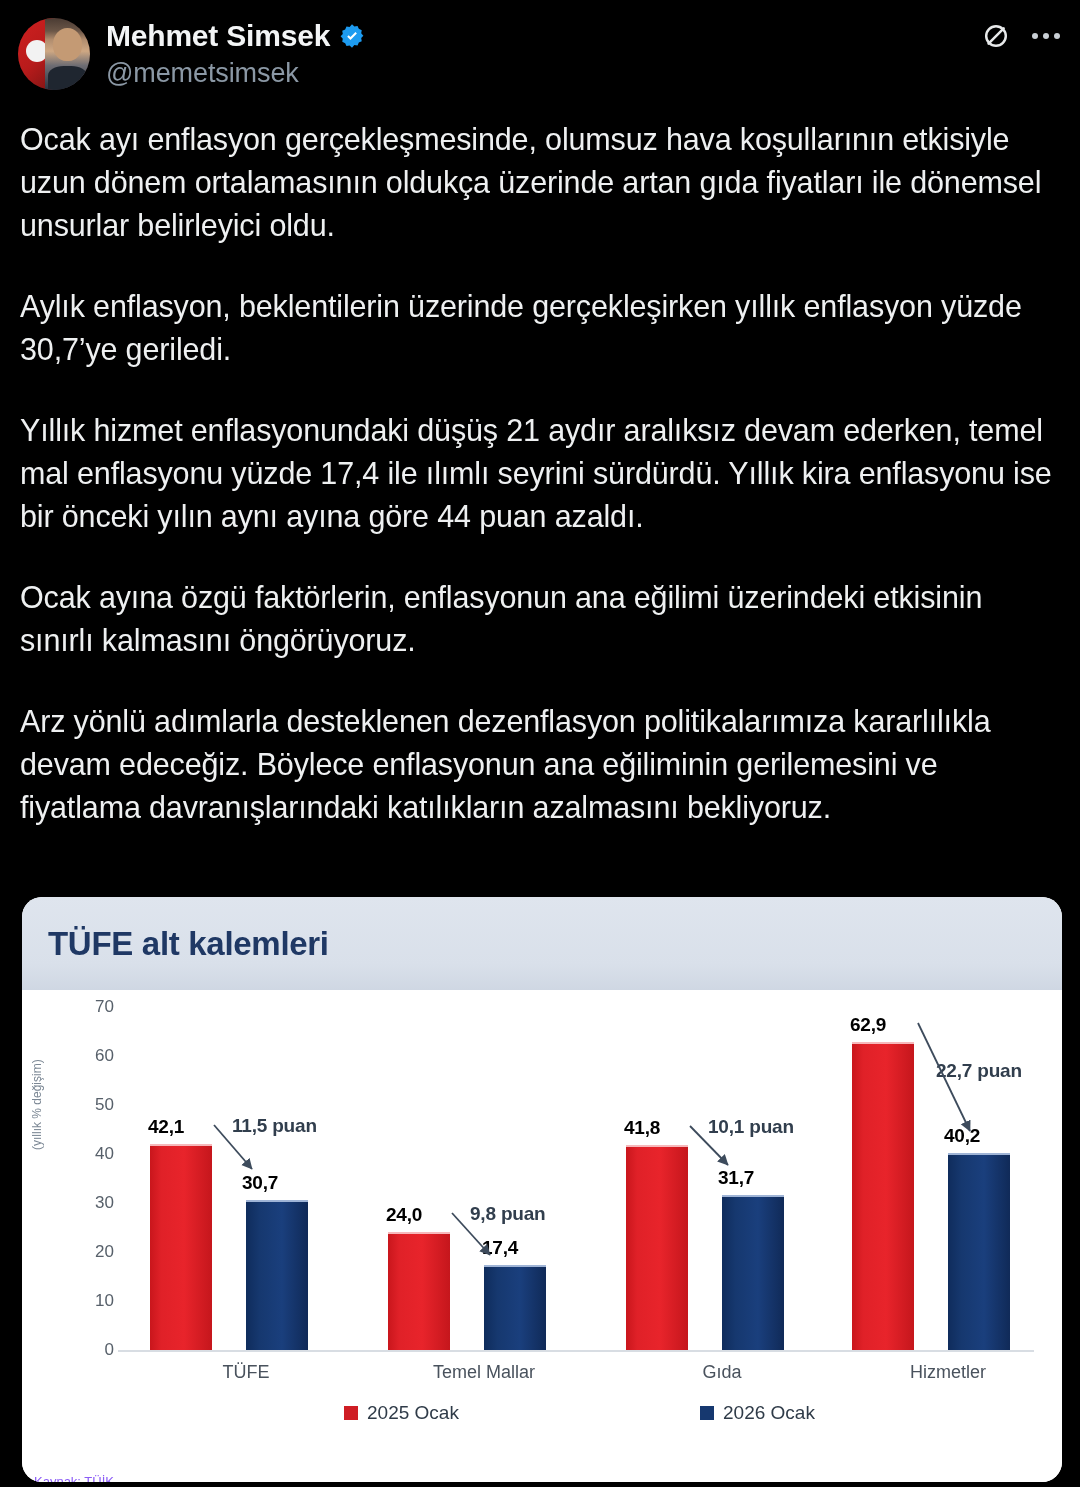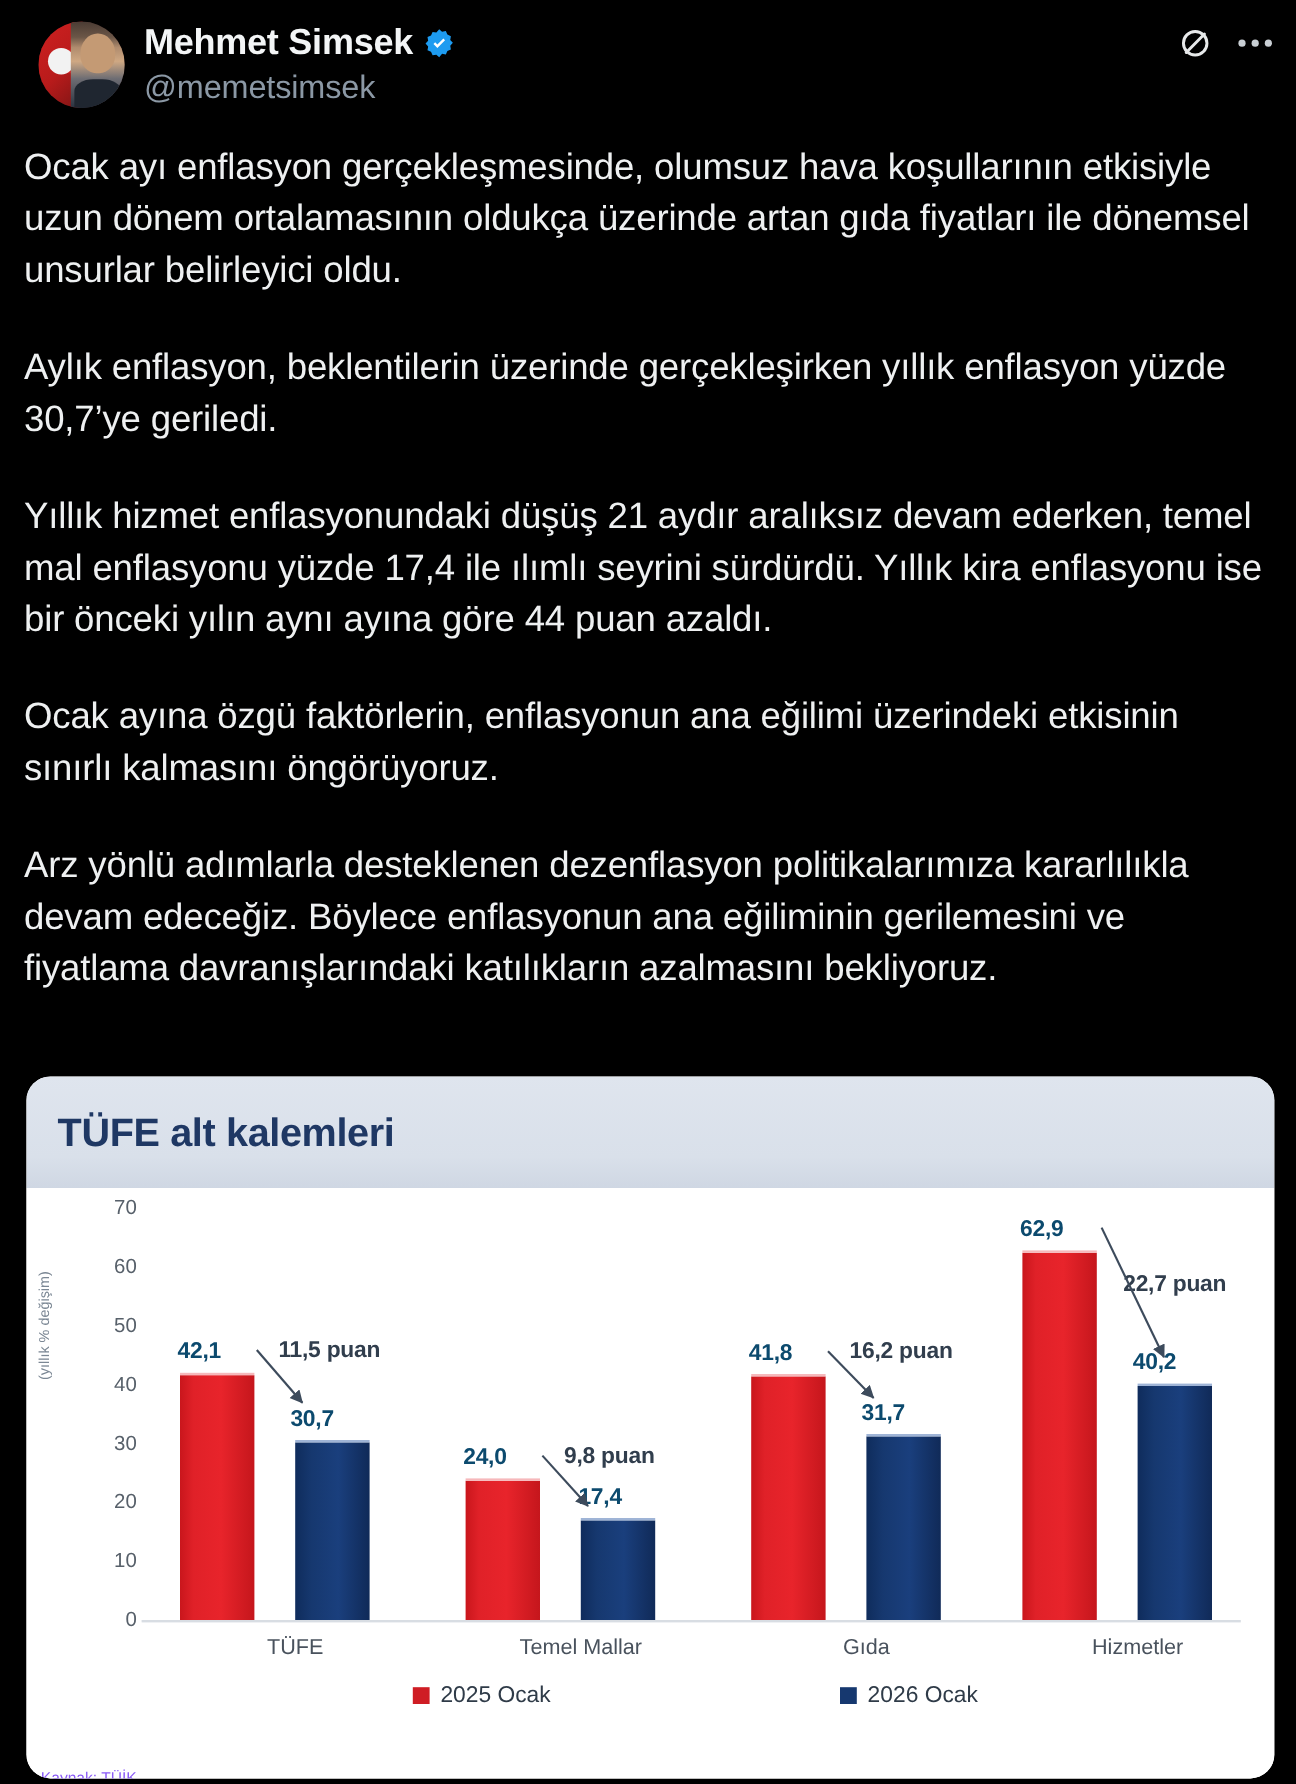--- a/index.html
+++ b/index.html
@@ -15,21 +15,21 @@
   body {
     font-family: "Liberation Sans", sans-serif;
     color: #e7e9ea;
     position: relative;
   }
 
   
   .tweet-header {
     display: flex;
     align-items: flex-start;
-    padding: 14px 18px 0 32px;
+    padding: 14px 18px 0 18px;
     height: 104px;
     position: relative;
   }
 
   .avatar {
     width: 72px;
     height: 72px;
     border-radius: 50%;
     flex: 0 0 72px;
     margin-top: 4px;
@@ -248,21 +248,21 @@
   }
   .bar.navy {
     left: 118px;
     background: linear-gradient(90deg, #0f2c5c 0%, #16386f 22%, #1a3f7d 58%, #102a58 100%);
     border-top: 2px solid #9fb4d6;
   }
 
   .bar-label {
     position: absolute;
     font-size: 19px;
-    color: #0c4a6e;
+    color: #000000;
     font-weight: 600;
     white-space: nowrap;
     letter-spacing: -0.2px;
   }
 
   .delta-label {
     position: absolute;
     font-size: 19px;
     font-weight: bold;
     color: #313e4d;
@@ -423,21 +423,21 @@
           </defs>
           <line x1="86" y1="206" x2="124" y2="248" stroke="#3d4b5c" stroke-width="1.8" marker-end="url(#ah1)"></line>
         </svg>
       </div>
 
       <div class="group g2">
         <div class="bar red" style="height:205px"></div>
         <div class="bar navy" style="height:155px"></div>
         <span class="bar-label" style="left:20px; bottom:211px">41,8</span>
         <span class="bar-label" style="left:114px; bottom:161px">31,7</span>
-        <span class="delta-label" style="left:104px; bottom:212px">16,2 puan</span>
+        <span class="delta-label" style="left:104px; bottom:212px">10,1 puan</span>
         <svg class="arrow-svg" viewBox="0 0 232 343" preserveAspectRatio="none">
           <defs>
             <marker id="ah2" markerWidth="8" markerHeight="8" refX="5.6" refY="3" orient="auto">
               <path d="M0,0 L6,3 L0,6 z" fill="#3d4b5c"></path>
             </marker>
           </defs>
           <line x1="86" y1="119" x2="124" y2="158" stroke="#3d4b5c" stroke-width="1.8" marker-end="url(#ah2)"></line>
         </svg>
       </div>
 

